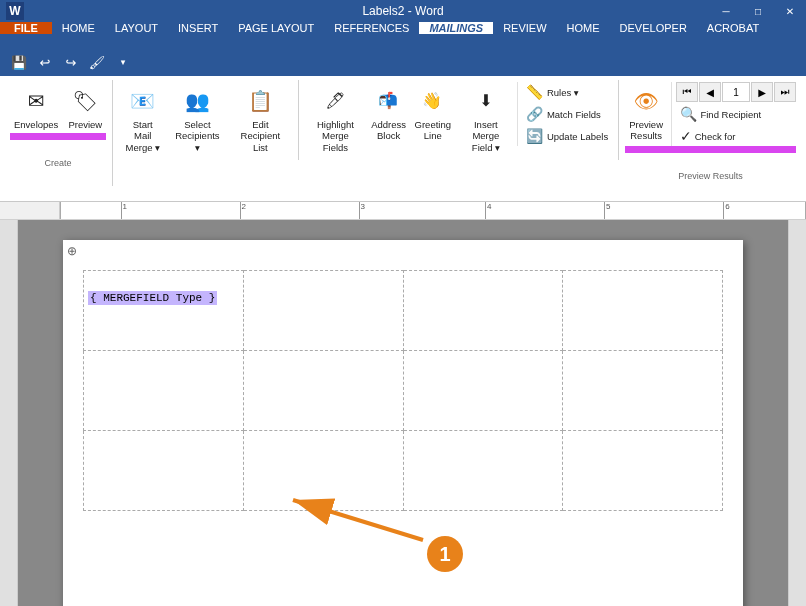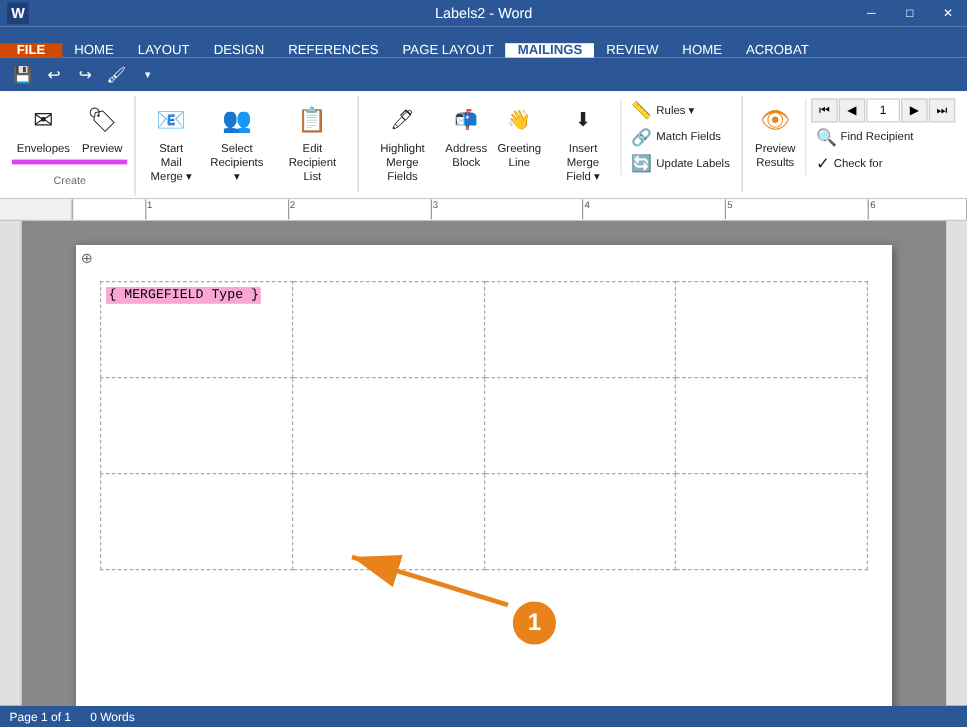--- a/index.html
+++ b/index.html
@@ -44,35 +44,36 @@
       font-size: 10px;
       color: white;
       cursor: pointer;
     }
 
     
     .menu-bar {
       background: #2b5797;
       height: 26px;
       display: flex;
-      align-items: flex-end;
+      align-items: flex-start;
     }
     .menu-bar .menu-item {
       padding: 0 10px;
       display: flex;
       align-items: center;
       color: white;
       font-size: 11px;
       cursor: pointer;
       white-space: nowrap;
     }
     .menu-bar .menu-item.active {
       background: white;
       color: #2b5797;
       font-weight: 600;
+      font-style: italic;
     }
     .menu-bar .file-btn {
       background: #d04a02;
       color: white;
       padding: 0 14px;
       font-weight: bold;
     }
 
     
     .ribbon {
@@ -94,22 +95,22 @@
       border-right: 1px solid #d0d0d0;
       padding: 2px 6px 0 6px;
       min-height: 80px;
     }
     .ribbon-group:last-child { border-right: none; }
     .ribbon-group-label {
       font-size: 9px;
       color: #666;
       text-align: center;
       margin-top: auto;
-      padding: 8px 0;
-      border-top: 4px solid #d946ef;
+      padding: 18px 0;
+      border-top: 7px solid #d946ef;
       width: 100%;
       text-align: center;
     }
     .ribbon-buttons {
       display: flex;
       flex-direction: row;
       align-items: flex-start;
       gap: 2px;
       flex: 1;
     }
@@ -237,23 +238,24 @@
     .doc-table td {
       border: 1px dashed #aaa;
       height: 80px;
       width: 25%;
       vertical-align: top;
       padding: 4px;
     }
     .merge-field {
       font-family: 'Courier New', monospace;
       font-size: 11px;
-      background: #f9a8d4;
+      background: #c4b5fd;
       padding: 1px 2px;
       display: inline-block;
+      margin-top: 16px;
     }
 
     .scroll-right {
       width: 18px;
       background: #e0e0e0;
       border-left: 1px solid #ccc;
     }
 
     
     .status-bar {
@@ -300,26 +302,27 @@
     <span>─</span>
     <span>□</span>
     <span>✕</span>
   </div>
 </div>
 
 <div class="menu-bar">
   <div class="menu-item file-btn">FILE</div>
   <div class="menu-item">HOME</div>
   <div class="menu-item">LAYOUT</div>
-  <div class="menu-item">DESIGN</div>
+  <div class="menu-item">INSERT</div>
+  <div class="menu-item">PAGE LAYOUT</div>
   <div class="menu-item">REFERENCES</div>
-  <div class="menu-item">PAGE LAYOUT</div>
   <div class="menu-item active">MAILINGS</div>
   <div class="menu-item">REVIEW</div>
   <div class="menu-item">HOME</div>
+  <div class="menu-item">DEVELOPER</div>
   <div class="menu-item">ACROBAT</div>
 </div>
 
 <div class="quick-access">
   <div class="qa-btn">💾</div>
   <div class="qa-btn">↩</div>
   <div class="qa-btn">↪</div>
   <div class="qa-btn">🖌</div>
   <div class="qa-btn" style="font-size:9px;">▾</div>
 </div>
@@ -412,20 +415,21 @@
           <div class="ribbon-btn-small">
             <span class="icon-sm">🔍</span>
             <span>Find Recipient</span>
           </div>
           <div class="ribbon-btn-small">
             <span class="icon-sm">✓</span>
             <span>Check for</span>
           </div>
         </div>
       </div>
+      <div class="ribbon-group-label">Preview Results</div>
     </div>
   </div>
 </div>
 
 <div class="ruler">
   <div style="width:30px; height:100%; background:#f0f0f0; border-right:1px solid #ccc;"></div>
   <div class="ruler-inner">
     <div class="ruler-mark" style="left:8%;">1</div>
     <div class="ruler-mark" style="left:24%;">2</div>
     <div class="ruler-mark" style="left:40%;">3</div>

